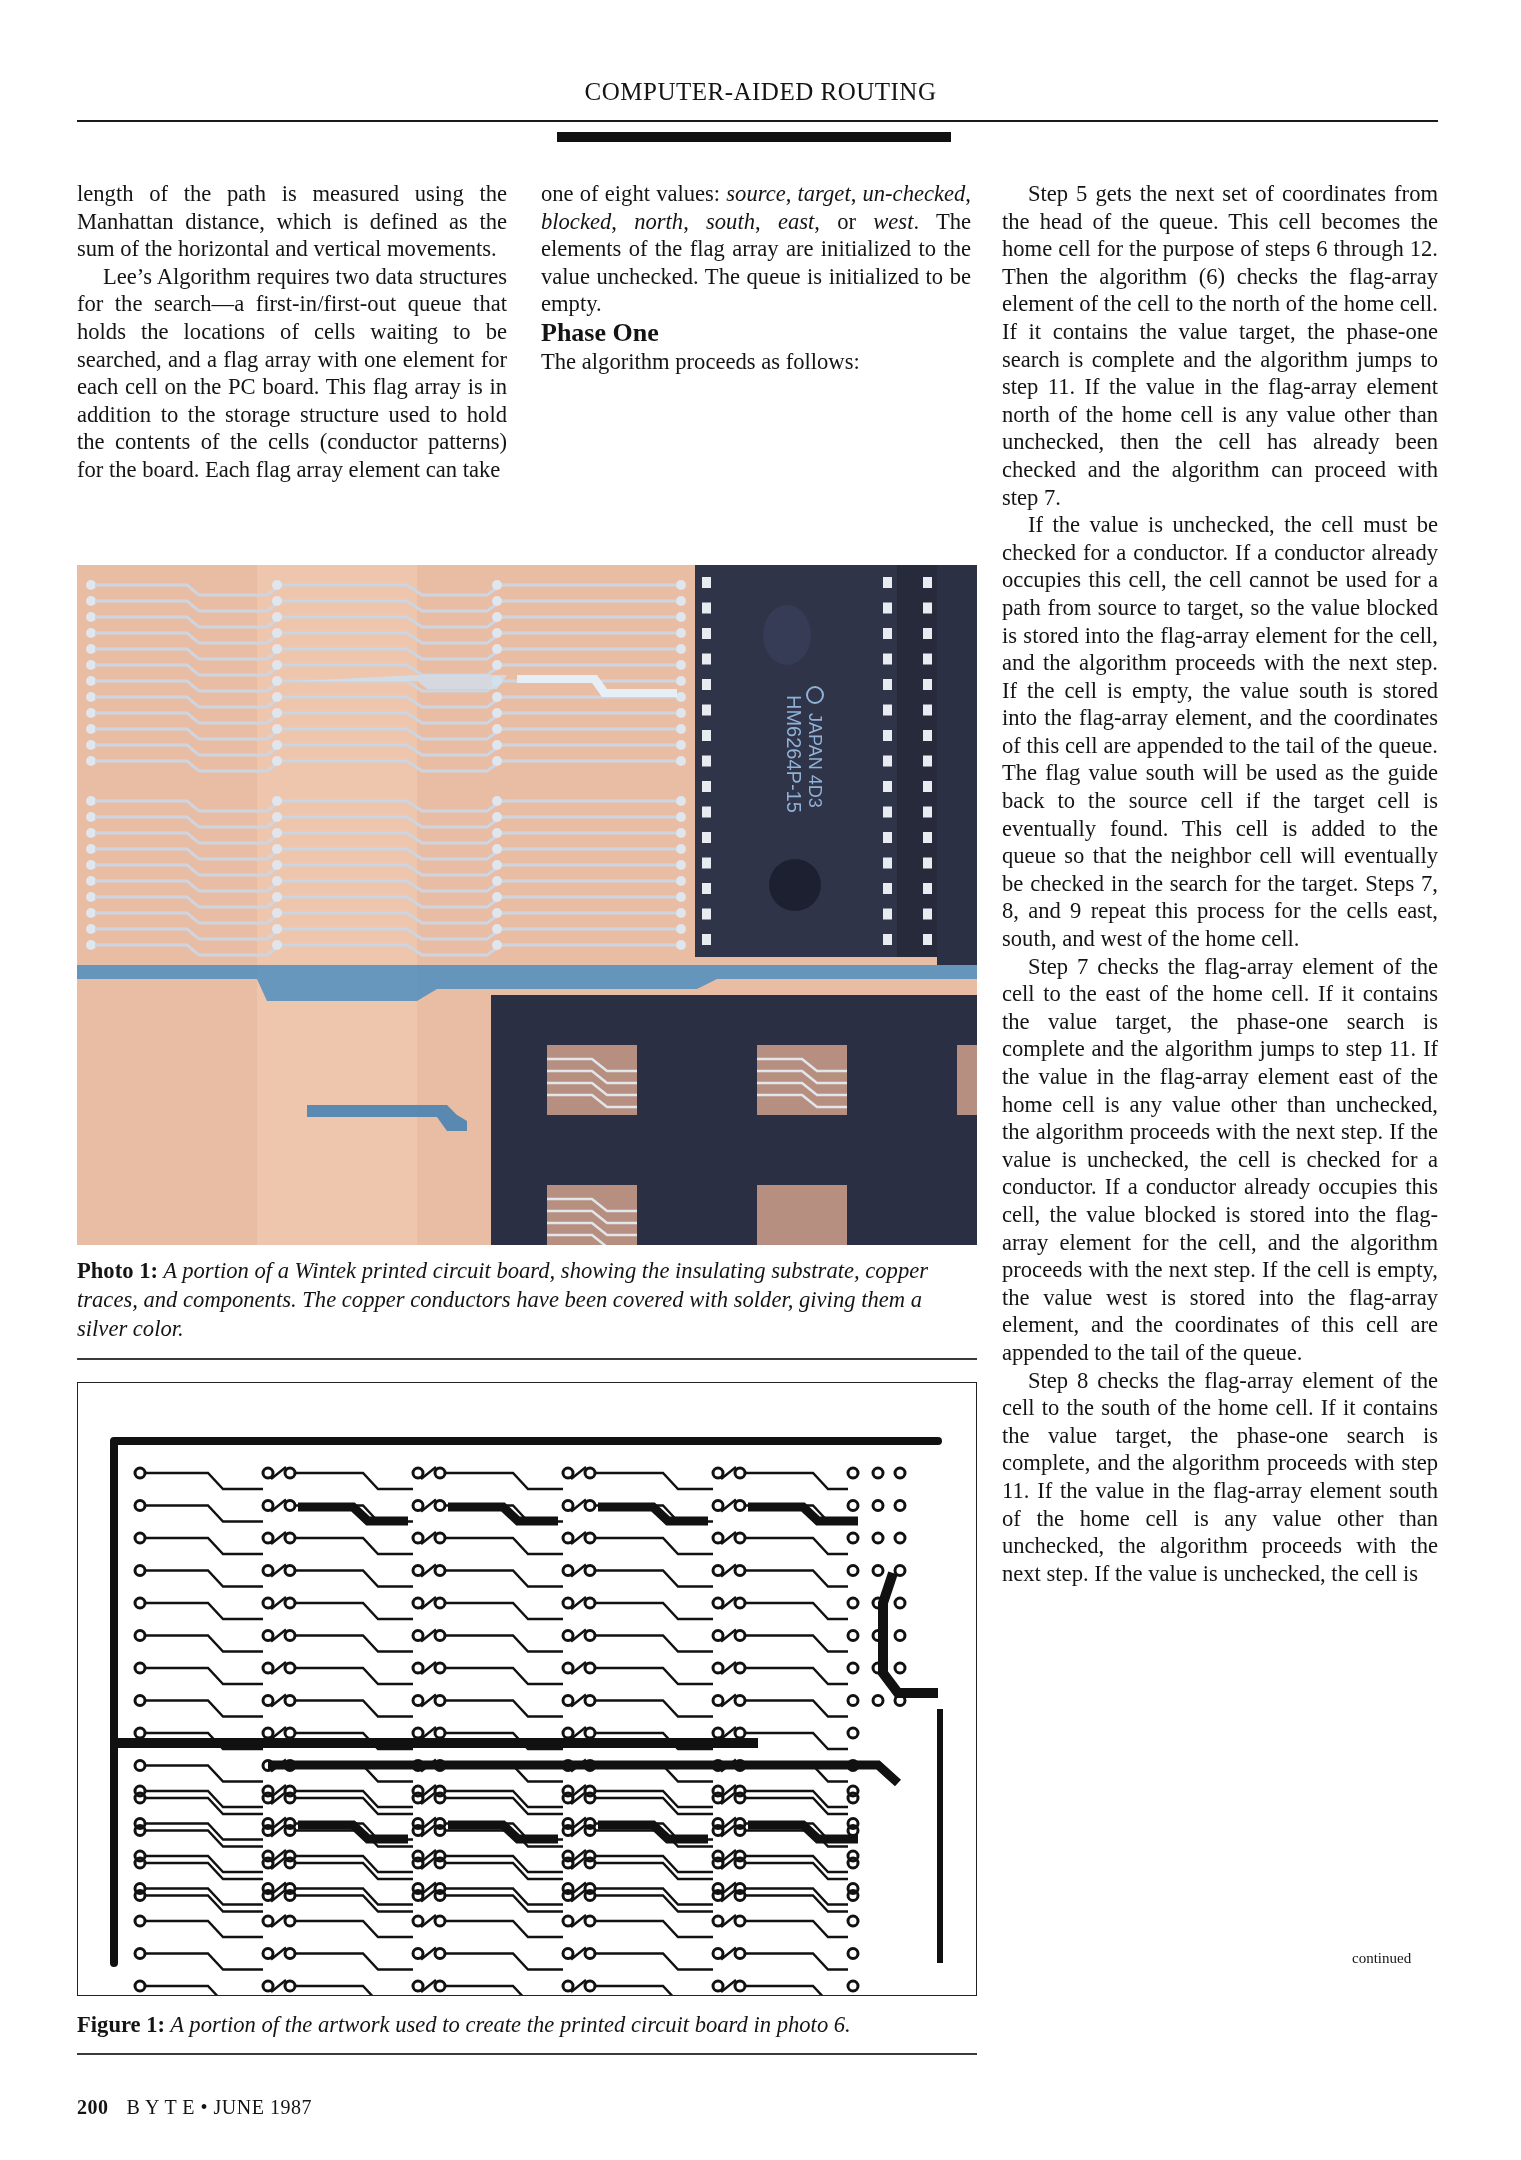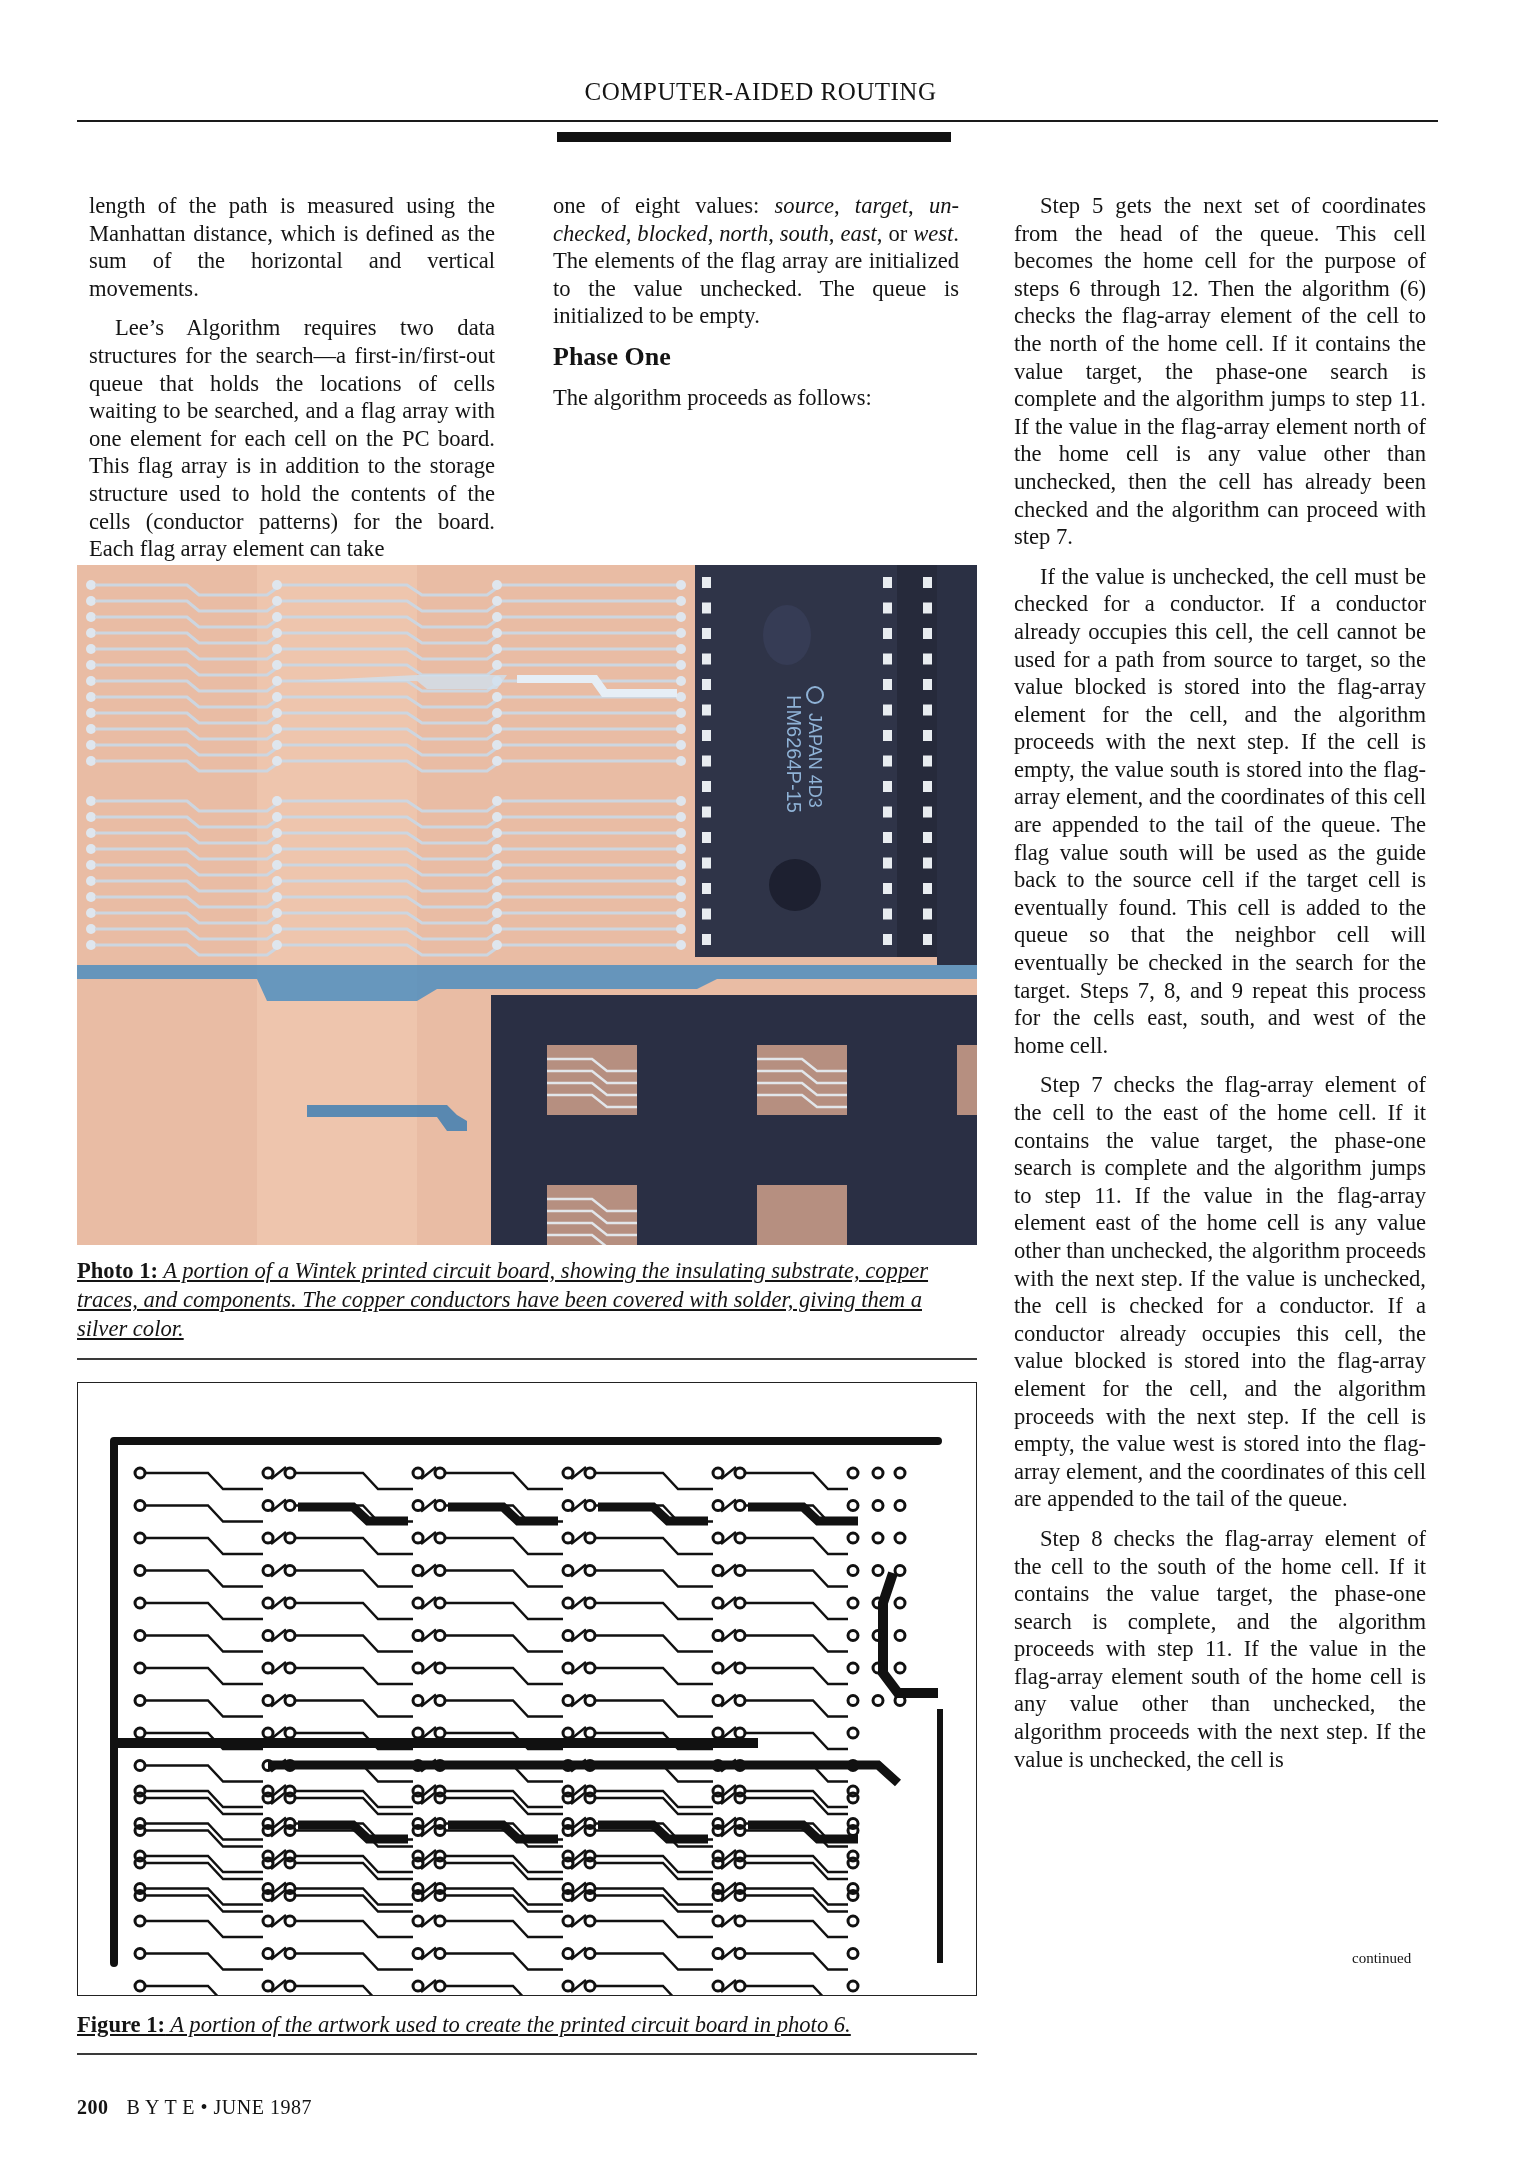--- a/index.html
+++ b/index.html
@@ -5,32 +5,32 @@
   html, body { margin: 0; padding: 0; background: #ffffff; }
   body { width: 1521px; height: 2160px; position: relative; overflow: hidden;
          font-family: "Liberation Serif", "DejaVu Serif", serif; color: #141414; }
 
   .running-head { position: absolute; left: 0; width: 1521px; top: 78px; text-align: center;
                   font-size: 25px; letter-spacing: 0.5px; }
   .head-rule { position: absolute; left: 77px; width: 1361px; top: 120px; height: 2px; background: #1a1a1a; }
   .head-bar { position: absolute; left: 557px; width: 394px; top: 132px; height: 10px; background: #111; }
 
   .col { position: absolute; font-size: 22.6px; line-height: 27.6px; text-align: justify; }
-  .col p { margin: 12px; text-indent: 26px; }
+  .col p { margin: 0; text-indent: 26px; }
   .col p.noindent { text-indent: 0; }
   .col i { }
   #col1 { left: 77px; top: 180px; width: 430px; }
   #col2 { left: 541px; top: 180px; width: 430px; }
   #col3 { left: 1002px; top: 180px; width: 436px; }
   .phase-heading { font-weight: bold; font-size: 26px; margin: 26px 0 2px 0; line-height: 30px; text-indent: 0 !important; }
 
   .photo { position: absolute; left: 77px; top: 565px; width: 900px; height: 680px; overflow: hidden; background: #e8b9a0; }
   .photo svg { display: block; }
 
-  .caption { position: absolute; left: 77px; width: 900px; font-size: 22.6px; line-height: 29px; font-style: italic; text-decoration: underline; }
+  .caption { position: absolute; left: 77px; width: 900px; font-size: 22.6px; line-height: 29px; font-style: italic; }
   .caption b { font-style: normal; }
   #cap1 { top: 1256px; }
   .cap-rule { position: absolute; left: 77px; width: 900px; height: 2px; background: #3a3a3a; }
   #cap1-rule { top: 1358px; }
 
   .figure-box { position: absolute; left: 77px; top: 1382px; width: 898px; height: 612px; border: 1.5px solid #222; background: #fff; }
   #cap2 { top: 2010px; }
   #cap2-rule { top: 2053px; }
 
   .folio { position: absolute; left: 77px; top: 2096px; font-size: 20px; letter-spacing: 0.5px; }

